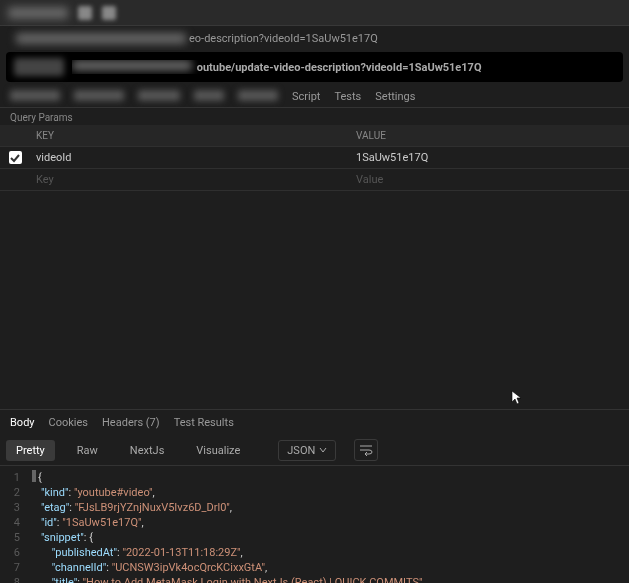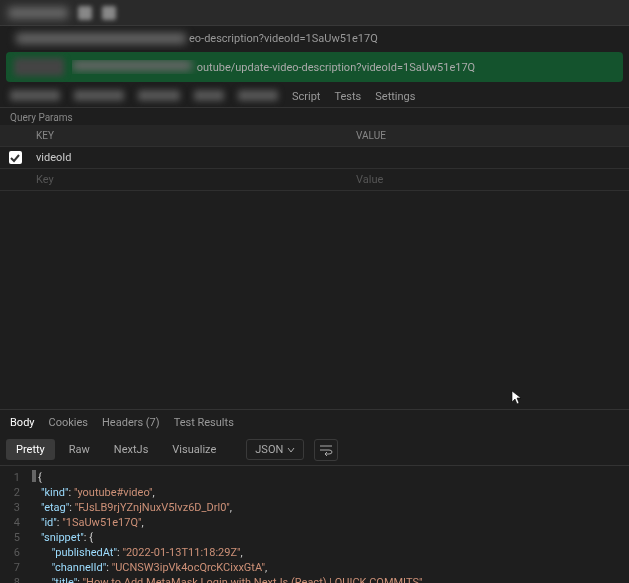--- a/index.html
+++ b/index.html
@@ -3,21 +3,21 @@
 <meta charset="utf-8">
 <style>
 * { margin:0; padding:0; box-sizing:border-box; font-family:-apple-system,BlinkMacSystemFont,"Segoe UI",Roboto,sans-serif; }
 body { background:#1e1e1e; color:#d4d4d4; width:629px; height:583px; overflow:hidden; font-size:12px; }
 .top-strip { height:26px; background:#2a2a2a; border-bottom:1px solid #383838; display:flex; align-items:center; padding:0 8px; gap:10px; }
 .blur { filter:blur(4px); background:#666; border-radius:3px; }
 .blur-sm { width:60px; height:12px; }
 .blur-icon { width:14px; height:14px; background:#888; border-radius:2px; filter:blur(2px); }
 .url-row { height:24px; display:flex; align-items:center; padding:4px 16px; color:#999; font-size:11px; white-space:nowrap; overflow:hidden; }
 .url-row .blur { width:170px; height:11px; margin-right:3px; display:inline-block; }
-.req-bar { height:30px; background:#14532d; display:flex; align-items:center; padding:4px 8px; gap:8px; margin:2px 6px; border-radius:4px; }
+.req-bar { height:30px; background:#000000; display:flex; align-items:center; padding:4px 8px; gap:8px; margin:2px 6px; border-radius:4px;font-weight:bold; }
 .method-box { width:50px; height:18px; background:#444; border-radius:3px; filter:blur(3px); }
 .req-url { color:#aaa; font-size:11px; white-space:nowrap; overflow:hidden; flex:1; }
 .req-url .blur { width:120px; height:11px; display:inline-block; margin-right:2px; }
 .tab-row { display:flex; gap:14px; padding:6px 10px 4px; border-bottom:1px solid #333; font-size:11px; color:#999; }
 .tab-row .tab { cursor:pointer; }
 .tab-row .blur-tab { width:50px; height:11px; background:#555; border-radius:2px; filter:blur(3px); }
 .sub-label { padding:4px 10px 2px; font-size:10px; color:#888; }
 .params { }
 .param-header,.param-row { display:flex; align-items:center; height:22px; border-bottom:1px solid #2f2f2f; }
 .param-header { background:#262626; color:#888; font-size:10px; }
@@ -25,21 +25,21 @@
 .col-key { width:320px; padding-left:6px; }
 .col-val { flex:1; padding-left:6px; }
 .chk { width:13px; height:13px; background:#fff; border-radius:2px; display:flex; align-items:center; justify-content:center; }
 .chk svg { width:10px; height:10px; }
 .kv-text { color:#ccc; font-size:11px; }
 .kv-placeholder { color:#555; font-size:11px; }
 .spacer { height:218px; }
 .resp-tabs { display:flex; gap:14px; padding:6px 10px; border-top:1px solid #333; font-size:11px; color:#999; }
 .resp-tabs .rtab { cursor:pointer; }
 .resp-tabs .rtab.active { color:#fff; }
-.view-row { display:flex; align-items:flex-start; gap:4px; padding:4px 6px; border-bottom:1px solid #333; }
+.view-row { display:flex; align-items:center; gap:12px; padding:4px 6px; border-bottom:1px solid #333; }
 .view-btn { padding:4px 10px; font-size:11px; color:#aaa; cursor:pointer; border-radius:3px; }
 .view-btn.active { background:#3a3a3a; color:#fff; }
 .format-sel { margin-left:16px; display:flex; align-items:center; gap:4px; padding:3px 8px; border:1px solid #3a3a3a; border-radius:3px; font-size:11px; color:#aaa; cursor:pointer; }
 .wrap-btn { margin-left:6px; width:24px; height:22px; display:flex; align-items:center; justify-content:center; border:1px solid #3a3a3a; border-radius:3px; cursor:pointer; }
 .code { font-family:Menlo,Consolas,monospace; font-size:11px; line-height:15px; padding:4px 0; overflow:hidden; }
 .code-line { display:flex; }
 .gutter { width:30px; text-align:right; padding-right:10px; color:#5a5a5a; user-select:none; }
 .code-txt { white-space:pre; }
 .tk-key { color:#9cdcfe; }
 .tk-str { color:#ce9178; }
@@ -90,20 +90,21 @@
   </div>
   <div class="param-row">
     <div class="col-chk">
       <div class="chk">
         <svg viewBox="0 0 10 10">
             <path d="M1 5 L4 8 L9 2" stroke="#333" stroke-width="2" fill="none"></path>
           </svg>
       </div>
     </div>
     <div class="col-key kv-text">videoId</div>
+    <div class="col-val kv-text">1SaUw51e17Q</div>
   </div>
   <div class="param-row">
     <div class="col-chk"></div>
     <div class="col-key kv-placeholder">Key</div>
     <div class="col-val kv-placeholder">Value</div>
   </div>
 </div>
 
 <div class="spacer"></div>
 

